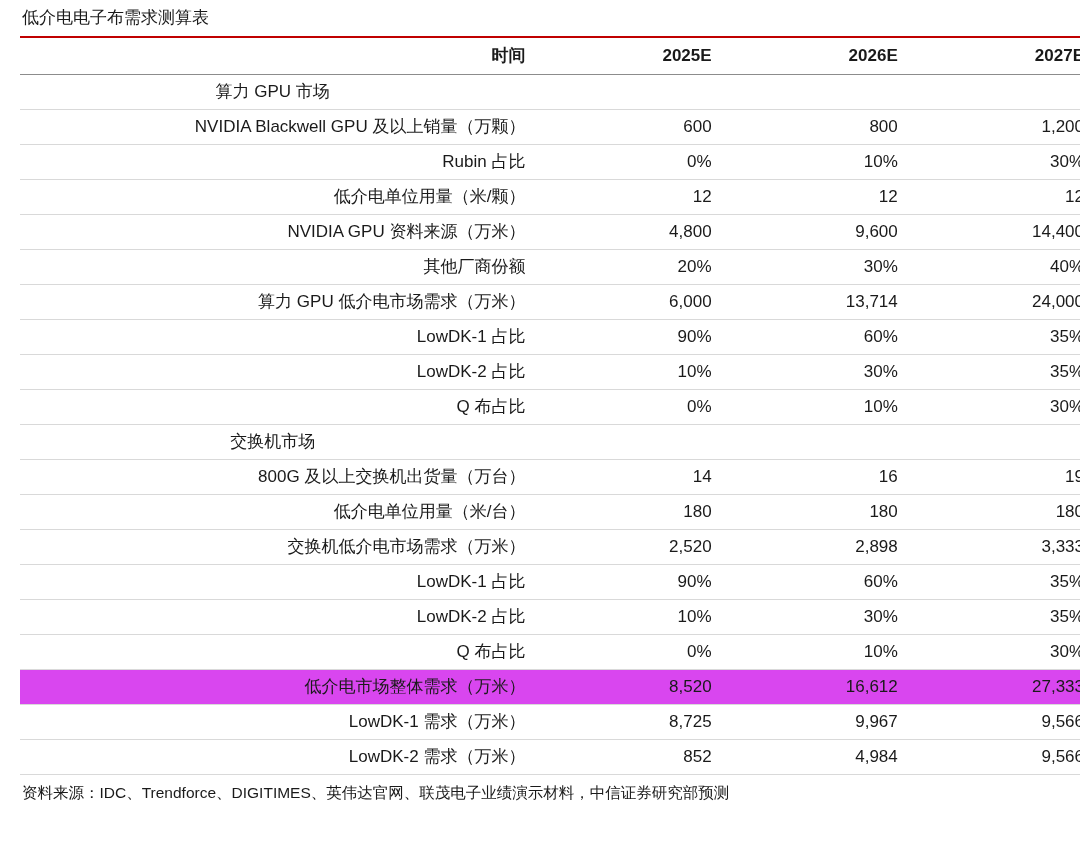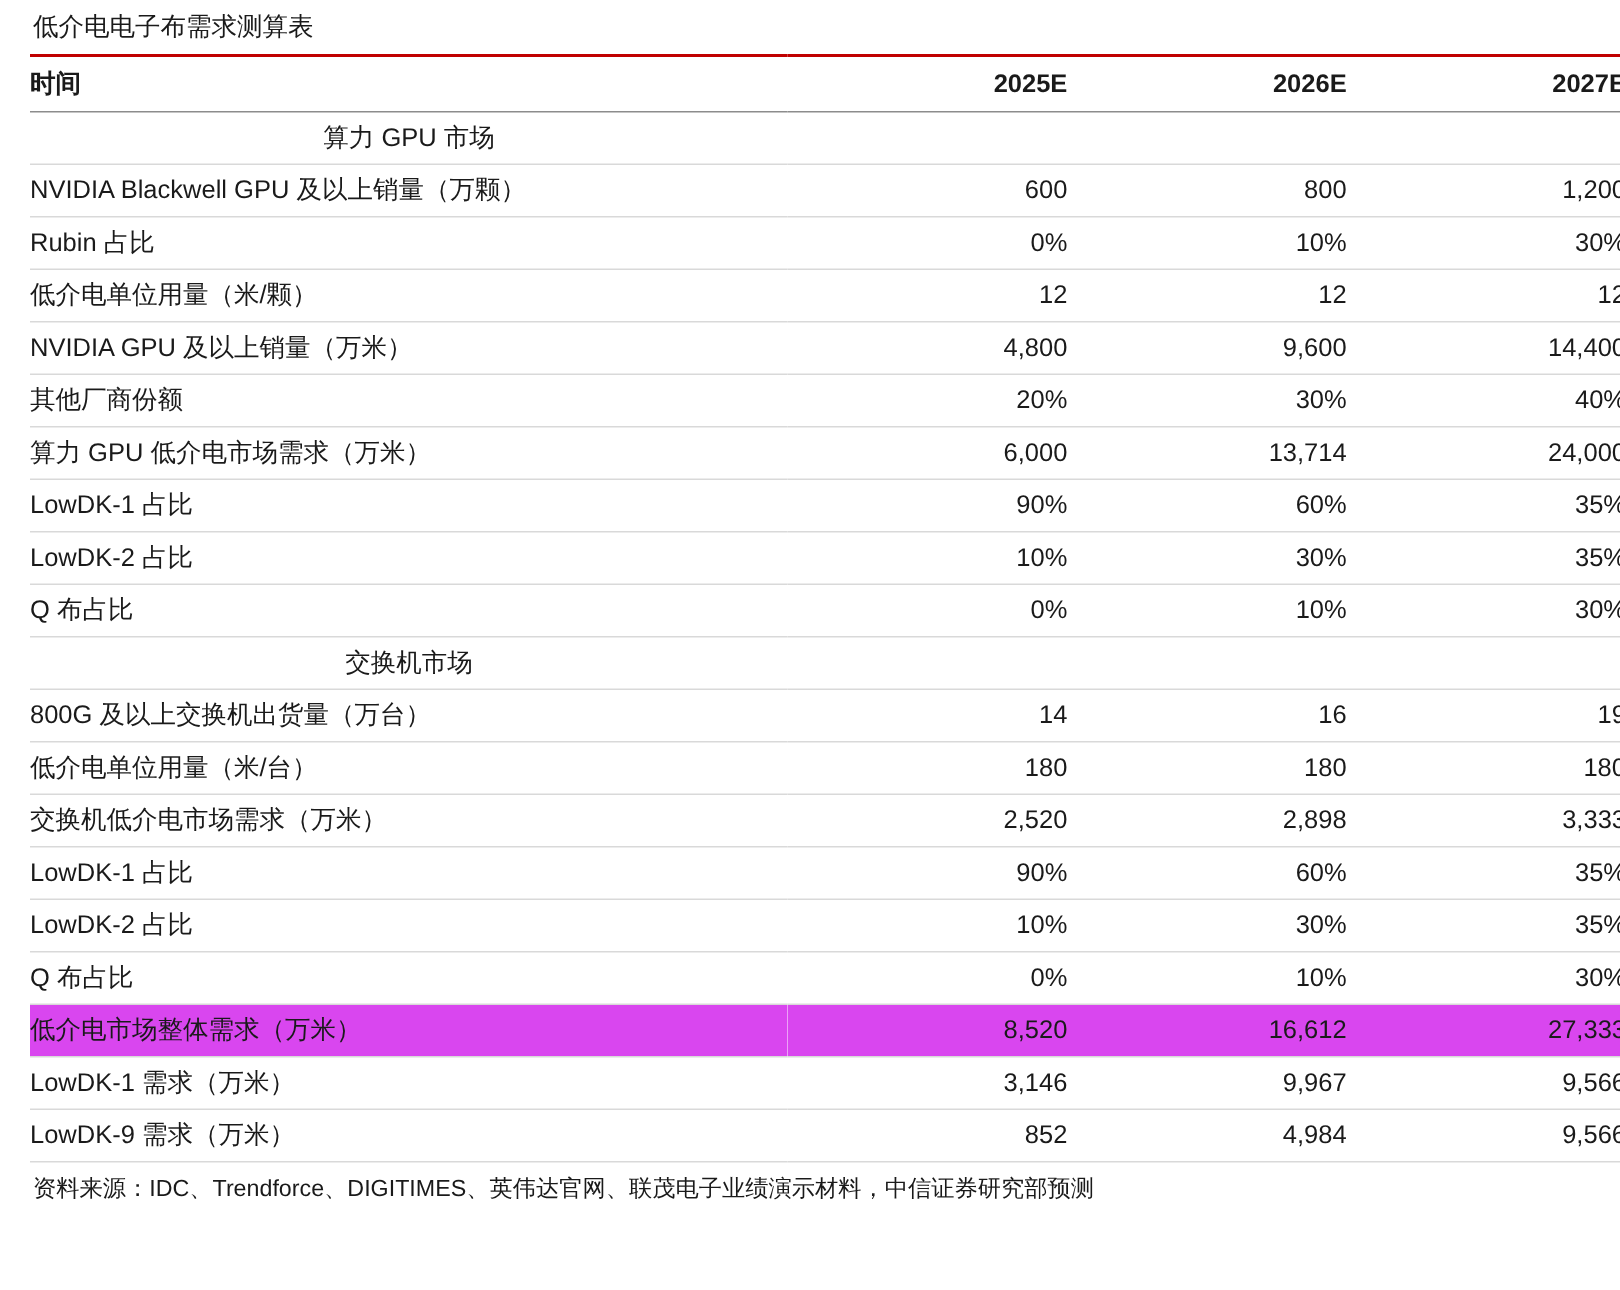--- a/index.html
+++ b/index.html
@@ -47,21 +47,21 @@
     overflow: hidden;
   }
   thead tr.header-row th {
     font-weight: bold;
     border-top: 2px solid #c00000;
     border-bottom: 1px solid #8c8c8c;
     height: 36px;
     line-height: 36px;
   }
   th.label-cell, td.label-cell {
-    text-align: left;
+    text-align: right;
     padding-left: 8px;
   }
   th.value-cell, td.value-cell {
     text-align: right;
     padding-right: 18px;
   }
   tr.section-row td {
     text-align: center;
   }
   tr.highlight-row td {
@@ -124,21 +124,21 @@
       </tr>
 
       <tr>
         <td class="label-cell">低介电单位用量（米/颗）</td>
         <td class="value-cell">12</td>
         <td class="value-cell">12</td>
         <td class="value-cell">12</td>
       </tr>
 
       <tr>
-        <td class="label-cell">NVIDIA GPU 及以上销量（万米）</td>
+        <td class="label-cell">NVIDIA GPU 资料来源（万米）</td>
         <td class="value-cell">4,800</td>
         <td class="value-cell">9,600</td>
         <td class="value-cell">14,400</td>
       </tr>
 
       <tr>
         <td class="label-cell">其他厂商份额</td>
         <td class="value-cell">20%</td>
         <td class="value-cell">30%</td>
         <td class="value-cell">40%</td>
@@ -224,27 +224,27 @@
 
       <tr class="highlight-row">
         <td class="label-cell">低介电市场整体需求（万米）</td>
         <td class="value-cell">8,520</td>
         <td class="value-cell">16,612</td>
         <td class="value-cell">27,333</td>
       </tr>
 
       <tr>
         <td class="label-cell">LowDK-1 需求（万米）</td>
-        <td class="value-cell">3,146</td>
+        <td class="value-cell">8,725</td>
         <td class="value-cell">9,967</td>
         <td class="value-cell">9,566</td>
       </tr>
 
       <tr>
-        <td class="label-cell">LowDK-9 需求（万米）</td>
+        <td class="label-cell">LowDK-2 需求（万米）</td>
         <td class="value-cell">852</td>
         <td class="value-cell">4,984</td>
         <td class="value-cell">9,566</td>
       </tr>
 
 
     </tbody>
   </table>
 
   <div class="source-note">资料来源：IDC、Trendforce、DIGITIMES、英伟达官网、联茂电子业绩演示材料，中信证券研究部预测</div>

